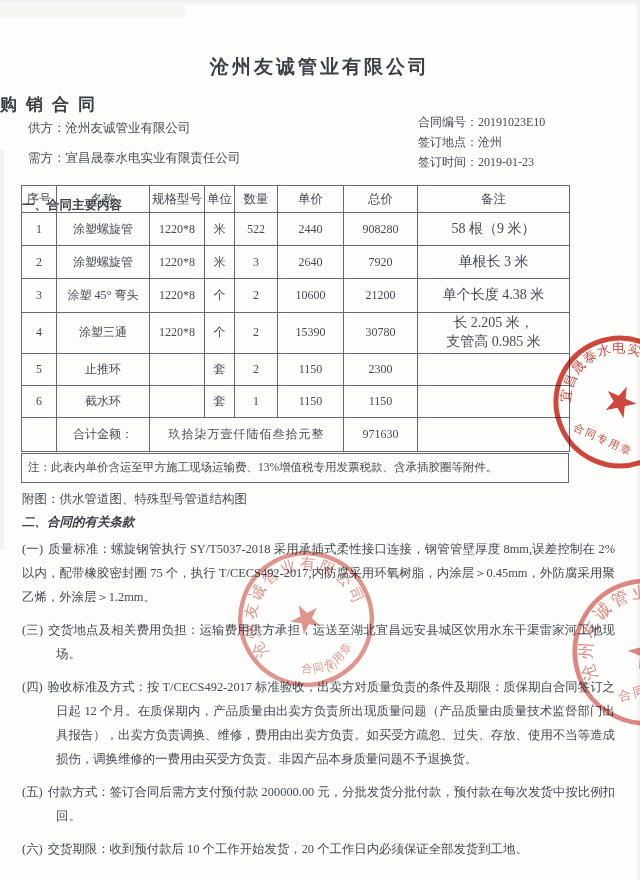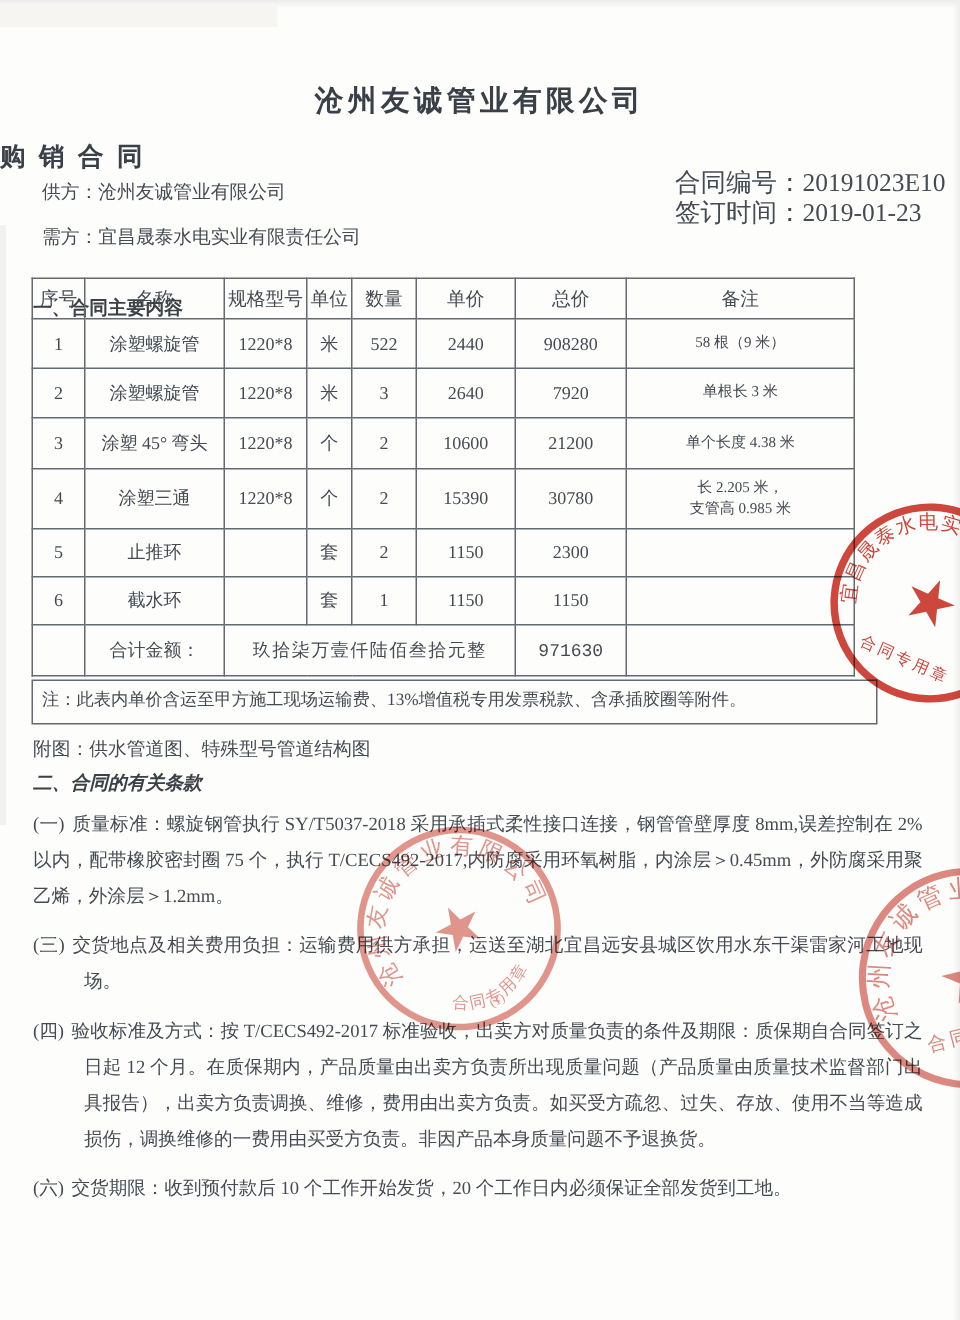--- a/index.html
+++ b/index.html
@@ -18,39 +18,39 @@
   .edge-left{position:absolute;left:0;top:150px;width:4px;height:400px;background:#f1f1f0;}
 
   .company-title{position:absolute;left:0;right:0;top:54px;text-align:center;
     font-size:19px;font-weight:700;letter-spacing:3px;color:#3a4048;}
   .doc-title{position:absolute;left:0;right:0;top:93px;
     font-size:17px;font-weight:600;letter-spacing:9px;color:#3a4048;}
 
   .party{position:absolute;left:28px;font-size:12.5px;color:#454b52;}
   .party.supplier{top:120px;}
   .party.buyer{top:150px;}
-  .meta{position:absolute;left:418px;top:112px;font-size:17px;line-height:20px;color:#454b52;margin-left:32px;}
+  .meta{position:absolute;left:418px;top:112px;font-size:12px;line-height:20px;color:#454b52;}
   .meta div{white-space:nowrap;}
 
   .sec-heading{position:absolute;left:22px;font-size:12.5px;font-weight:700;color:#3c4147;}
   #sec1-heading{top:167px;margin-top:30px;}
   #sec2-heading{top:514px;font-style:italic;}
 
   table.goods{position:absolute;left:21px;top:185px;border-collapse:collapse;table-layout:fixed;
     font-size:12px;color:#454b52;}
   table.goods th,table.goods td{border:1px solid #646a71;text-align:center;vertical-align:middle;
     padding:1px 2px;font-weight:400;overflow:hidden;}
   table.goods th{font-size:12.5px;margin-left:32px;}
   tr.hrow{height:27px;} tr.r1{height:33px;} tr.r2{height:33px;} tr.r3{height:34px;}
-  tr.r4{height:40px;} tr.r5{height:32px;} tr.r6{height:32px;} tr.trow{height:34px;font-family:Liberation Mono, monospace;}
-  td.remark{font-size:10px;white-space:pre-line;line-height:1.35;}
+  tr.r4{height:40px;} tr.r5{height:32px;} tr.r6{height:32px;} tr.trow{height:34px;}
+  td.remark{font-size:14px;white-space:pre-line;line-height:1.35;}
   td.amount-cn{letter-spacing:1px;}
 
   .note-box{position:absolute;left:21px;top:453px;width:534px;border:1px solid #646a71;
-    font-size:11.5px;color:#454b52;padding:6px 22px 7px 6px;line-height:1.3;}
+    font-size:11.5px;color:#454b52;padding:6px 6px 7px 6px;line-height:1.3;}
   .attachment{position:absolute;left:22px;top:491px;font-size:12.5px;color:#454b52;}
 
   .clauses{position:absolute;left:22px;top:537px;width:593px;font-size:12.4px;
     line-height:24px;text-align:justify;color:#454b52;}
   .clauses p{margin:0 0 9px 0;}
   .clauses p.hang{padding-left:34px;text-indent:-34px;}
   .clabel{margin-right:5px;}
 
   
   .stamp{position:absolute;mix-blend-mode:multiply;pointer-events:none;}
@@ -74,20 +74,21 @@
 
   <div class="party buyer">
     <span>需方：</span><span>宜昌晟泰水电实业有限责任公司</span>
   </div>
   <div class="party supplier">
     <span>供方：</span><span>沧州友诚管业有限公司</span>
   </div>
 
   <div class="meta">
     <div><span>合同编号：</span><span>20191023E10</span></div>
+    <div><span>签订地点：</span><span>沧州</span></div>
     <div><span>签订时间：</span><span>2019-01-23</span></div>
   </div>
 
   <div class="sec-heading" id="sec1-heading">一、合同主要内容</div>
 
   <table class="goods">
     <colgroup>
       <col style="width:35px">
         <col style="width:93px">
         <col style="width:55px">
@@ -181,20 +182,21 @@
 
   <div class="note-box">注：此表内单价含运至甲方施工现场运输费、13%增值税专用发票税款、含承插胶圈等附件。</div>
   <div class="attachment">附图：供水管道图、特殊型号管道结构图</div>
 
   <div class="sec-heading" id="sec2-heading">二、合同的有关条款</div>
 
   <div class="clauses">
     <p class="flush"><span class="clabel">(一)</span><span>质量标准：螺旋钢管执行 SY/T5037-2018 采用承插式柔性接口连接，钢管管壁厚度 8mm,误差控制在 2%以内，配带橡胶密封圈 75 个，执行 T/CECS492-2017,内防腐采用环氧树脂，内涂层＞0.45mm，外防腐采用聚乙烯，外涂层＞1.2mm。</span></p>
     <p class="hang"><span class="clabel">(三)</span><span>交货地点及相关费用负担：运输费用供方承担，运送至湖北宜昌远安县城区饮用水东干渠雷家河工地现场。</span></p>
     <p class="hang"><span class="clabel">(四)</span><span>验收标准及方式：按 T/CECS492-2017 标准验收，出卖方对质量负责的条件及期限：质保期自合同签订之日起 12 个月。在质保期内，产品质量由出卖方负责所出现质量问题（产品质量由质量技术监督部门出具报告），出卖方负责调换、维修，费用由出卖方负责。如买受方疏忽、过失、存放、使用不当等造成损伤，调换维修的一费用由买受方负责。非因产品本身质量问题不予退换货。</span></p>
+    <p class="hang"><span class="clabel">(五)</span><span>付款方式：签订合同后需方支付预付款 200000.00 元，分批发货分批付款，预付款在每次发货中按比例扣回。</span></p>
     <p class="hang"><span class="clabel">(六)</span><span>交货期限：收到预付款后 10 个工作开始发货，20 个工作日内必须保证全部发货到工地。</span></p>
 
   </div>
 
   <div class="stamp" id="stamp-buyer">
     <svg viewBox="-100 -100 200 200">
       <circle r="90" fill="none" stroke="currentColor" stroke-width="7"></circle>
       <polygon fill="currentColor" transform="scale(0.78)" points="0,-30 6.74,-9.27 28.53,-9.27 10.9,3.54 17.63,24.27 0,11.46 -17.63,24.27 -10.9,3.54 -28.53,-9.27 -6.74,-9.27"></polygon>
       <defs>
           <path id="arc-buyer" d="M -60.6,35 A 70,70 0 1 1 60.6,35" fill="none"></path>

